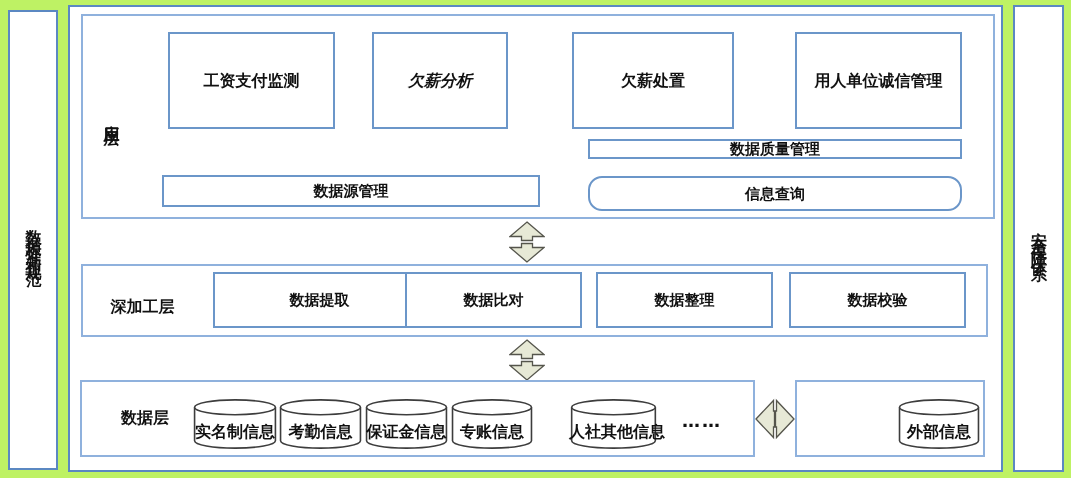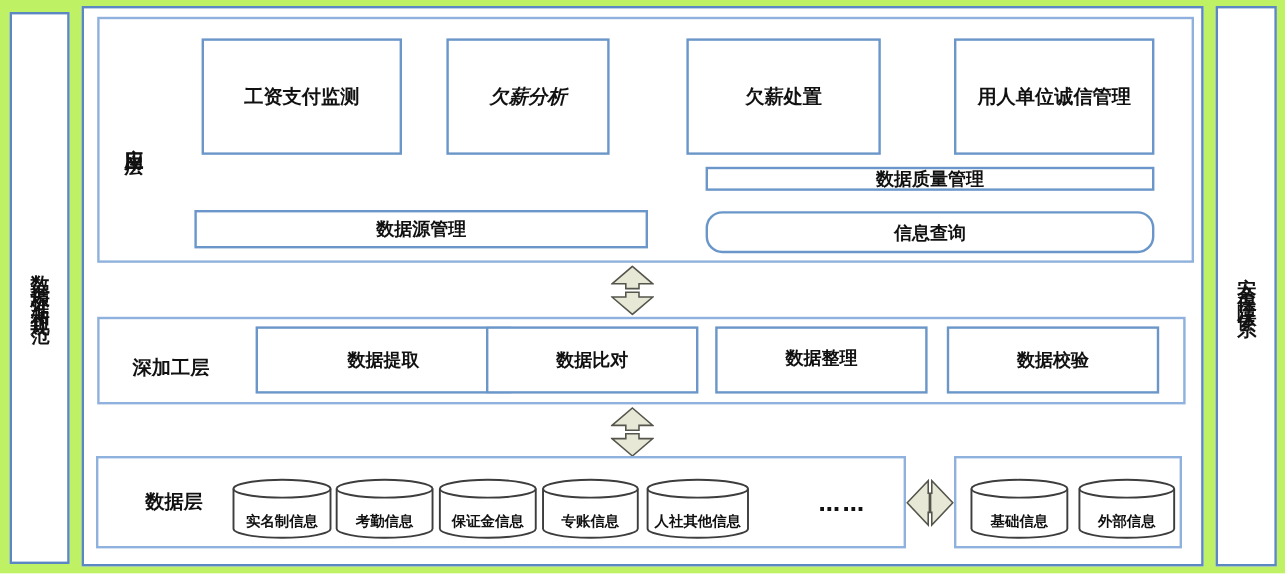--- a/index.html
+++ b/index.html
@@ -31,21 +31,21 @@
     display:flex;align-items:center;justify-content:center;
   }
   .layer-label{
     position:absolute;display:flex;align-items:center;justify-content:center;
     font-weight:bold;font-size:16px;
   }
   .cyl{position:absolute;height:52px;}
   .cyl svg{position:absolute;inset:0;width:100%;height:100%;}
   .cyl-label{
     position:absolute;left:0;right:0;bottom:7px;text-align:center;
-    font-weight:bold;font-size:12px;white-space:nowrap;
+    font-weight:bold;font-size:16px;white-space:nowrap;
   }
   .arrow{position:absolute;}
   .arrow svg{display:block;width:100%;height:100%;}
   .dots{
     position:absolute;font-weight:bold;font-size:18px;letter-spacing:2px;
     display:flex;align-items:center;justify-content:center;
   }
   .fs16{font-size:16px;}
   .fs15{font-size:15px;}
 </style>
@@ -105,21 +105,21 @@
   <div class="layer-label" style="left:90px;top:264px;width:105px;height:87px;">
     <span>深加工层</span>
   </div>
 
   <div class="box fs15" style="left:213px;top:272px;width:213px;height:56px;">
     <span>数据提取</span>
   </div>
   <div class="box fs15" style="left:405px;top:272px;width:177px;height:56px;justify-content:center;">
     <span>数据比对</span>
   </div>
-  <div class="box fs15" style="left:596px;top:272px;width:177px;height:56px;font-family:Liberation Mono, monospace;">
+  <div class="box fs15" style="left:596px;top:272px;width:177px;height:56px;">
     <span>数据整理</span>
   </div>
   <div class="box fs15" style="left:789px;top:272px;width:177px;height:56px;">
     <span>数据校验</span>
   </div>
 
   <span class="arrow" style="left:509px;top:339px;width:36px;height:42px;">
     <svg viewBox="0 0 36 42">
       <polygon points="18,1 35,15.5 23.5,15.5 23.5,19.5 12.5,19.5 12.5,15.5 1,15.5" fill="#e7e9d6" stroke="#55554c" stroke-width="1.3"></polygon>
       <polygon points="18,41 1,26.5 12.5,26.5 12.5,22.5 23.5,22.5 23.5,26.5 35,26.5" fill="#e7e9d6" stroke="#55554c" stroke-width="1.3"></polygon>
@@ -153,46 +153,39 @@
     </svg>
     <span class="cyl-label">保证金信息</span>
   </div>
   <div class="cyl" style="left:450px;top:398px;width:84px;">
     <svg viewBox="0 0 100 56" preserveAspectRatio="none">
       <path d="M3 10 L3 46 A47 8 0 0 0 97 46 L97 10" fill="#fff" stroke="#3d3d3d" stroke-width="1.6" vector-effect="non-scaling-stroke"></path>
       <ellipse cx="50" cy="10" rx="47" ry="8" fill="#fff" stroke="#3d3d3d" stroke-width="1.6" vector-effect="non-scaling-stroke"></ellipse>
     </svg>
     <span class="cyl-label">专账信息</span>
   </div>
-  <div class="cyl" style="left:537px;top:398px;width:89px;">
+  <div class="cyl" style="left:569px;top:398px;width:89px;">
     <svg viewBox="0 0 100 56" preserveAspectRatio="none">
       <path d="M3 10 L3 46 A47 8 0 0 0 97 46 L97 10" fill="#fff" stroke="#3d3d3d" stroke-width="1.6" vector-effect="non-scaling-stroke"></path>
       <ellipse cx="50" cy="10" rx="47" ry="8" fill="#fff" stroke="#3d3d3d" stroke-width="1.6" vector-effect="non-scaling-stroke"></ellipse>
     </svg>
     <span class="cyl-label">人社其他信息</span>
   </div>
 
   <div class="dots" style="left:660px;top:405px;width:84px;height:30px;">……</div>
 
   <span class="arrow" style="left:755px;top:396px;width:40px;height:46px;">
     <svg viewBox="0 0 40 46">
       <polygon points="1,23 18.5,4.5 18.5,15 19.5,15 19.5,31 18.5,31 18.5,41.5" fill="#e7e9d6" stroke="#55554c" stroke-width="1.3"></polygon>
       <polygon points="39,23 21.5,41.5 21.5,31 20.5,31 20.5,15 21.5,15 21.5,4.5" fill="#e7e9d6" stroke="#55554c" stroke-width="1.3"></polygon>
     </svg>
   </span>
 
   <div class="container" style="left:795px;top:380px;width:190px;height:77px;"></div>
 
-  <div class="cyl" style="left:807px;top:398px;width:85px;">
-    <svg viewBox="0 0 100 56" preserveAspectRatio="none">
-      <path d="M3 10 L3 46 A47 8 0 0 0 97 46 L97 10" fill="#fff" stroke="#3d3d3d" stroke-width="1.6" vector-effect="non-scaling-stroke"></path>
-      <ellipse cx="50" cy="10" rx="47" ry="8" fill="#fff" stroke="#3d3d3d" stroke-width="1.6" vector-effect="non-scaling-stroke"></ellipse>
-    </svg>
-    <span class="cyl-label">基础信息</span>
-  </div>
   <div class="cyl" style="left:897px;top:398px;width:84px;">
     <svg viewBox="0 0 100 56" preserveAspectRatio="none">
       <path d="M3 10 L3 46 A47 8 0 0 0 97 46 L97 10" fill="#fff" stroke="#3d3d3d" stroke-width="1.6" vector-effect="non-scaling-stroke"></path>
       <ellipse cx="50" cy="10" rx="47" ry="8" fill="#fff" stroke="#3d3d3d" stroke-width="1.6" vector-effect="non-scaling-stroke"></ellipse>
     </svg>
     <span class="cyl-label">外部信息</span>
   </div>
 
 </div>
 

